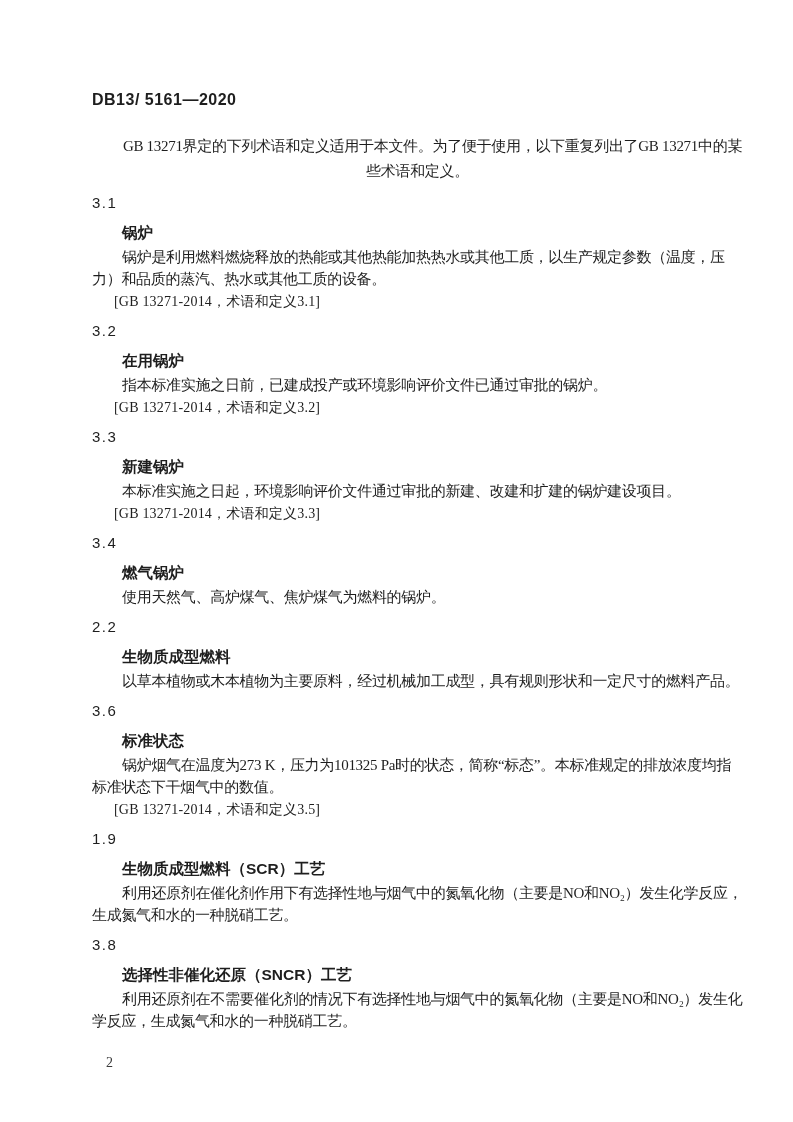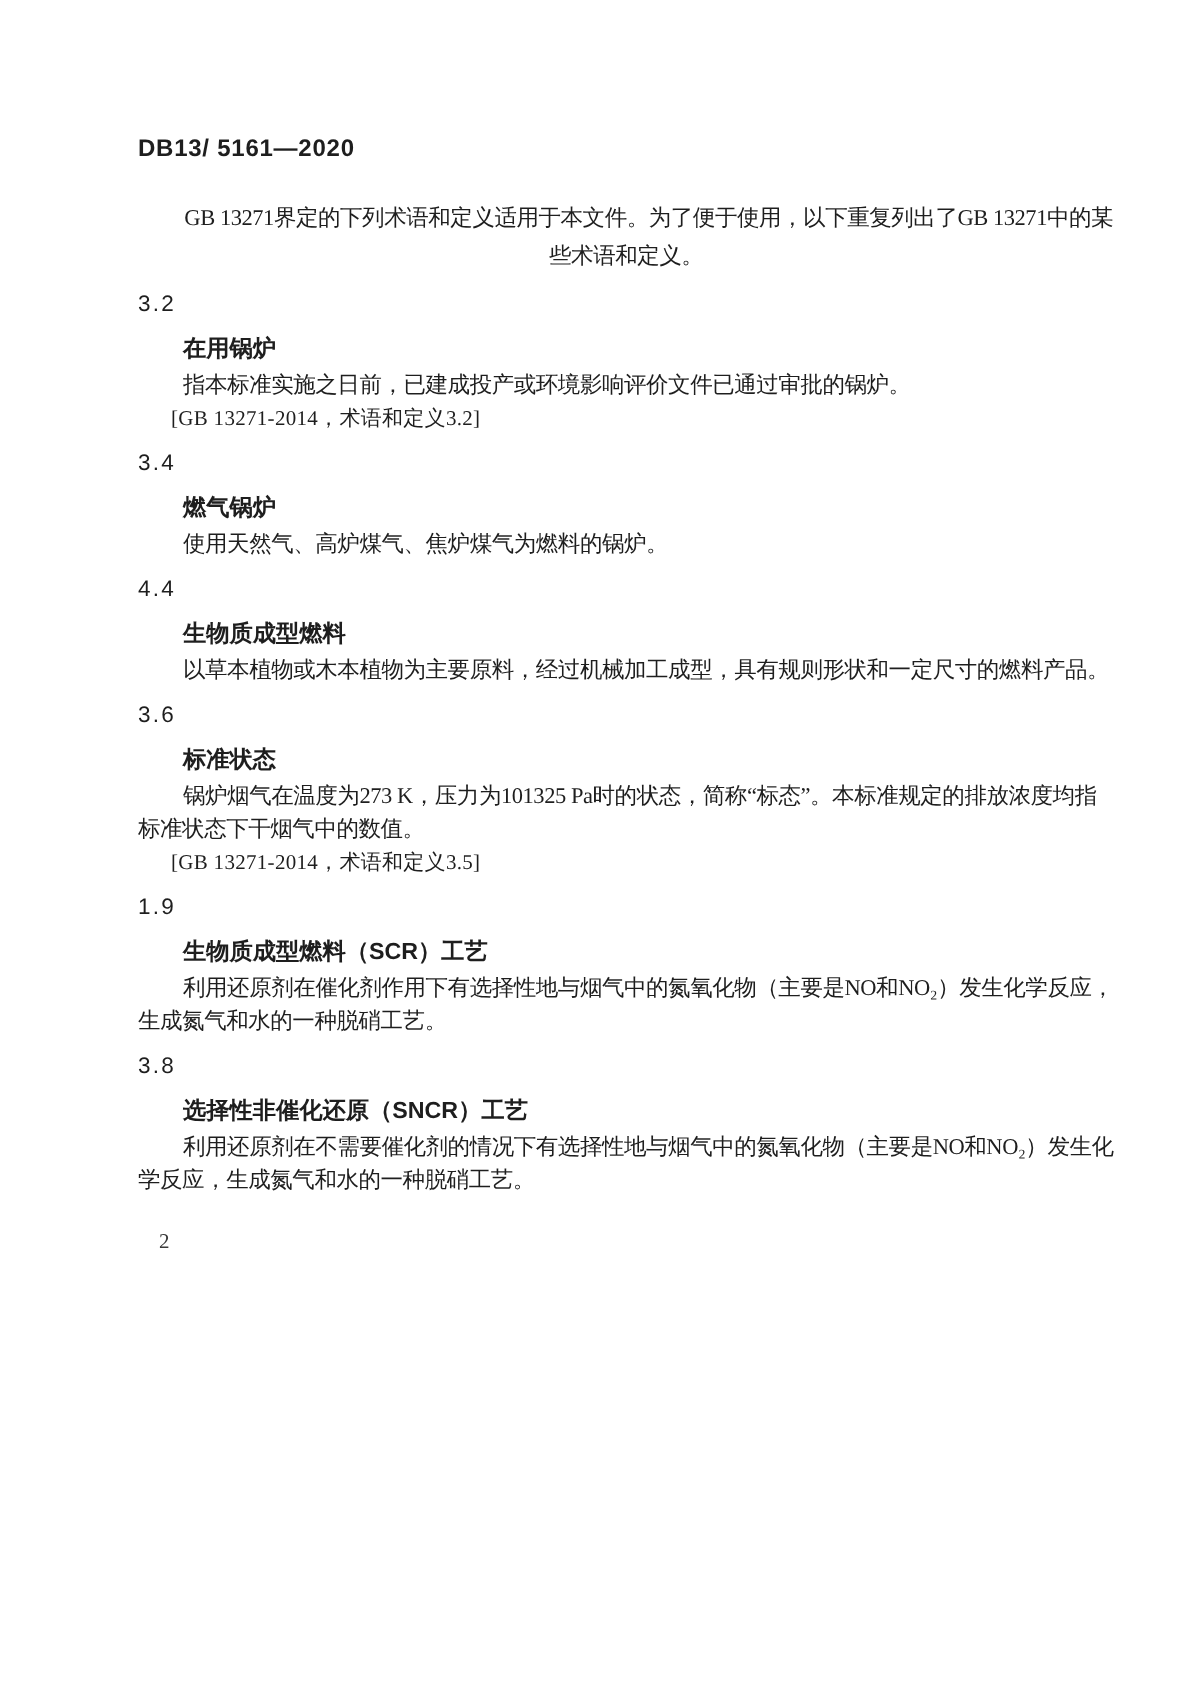--- a/index.html
+++ b/index.html
@@ -77,38 +77,50 @@
 </head>
 <body>
 
 <div class="page">
   <div class="content">
 
     <div class="doc-header">DB13/ 5161—2020</div>
 
     <p class="intro">GB 13271界定的下列术语和定义适用于本文件。为了便于使用，以下重复列出了GB 13271中的某些术语和定义。</p>
 
+    <section class="term-section">
+      <div class="sec-number">3.1</div>
+      <div class="term">锅炉</div>
+      <p class="definition">锅炉是利用燃料燃烧释放的热能或其他热能加热热水或其他工质，以生产规定参数（温度，压力）和品质的蒸汽、热水或其他工质的设备。</p>
+      <div class="source">[GB 13271-2014，术语和定义3.1]</div>
+    </section>
 
     <section class="term-section">
       <div class="sec-number">3.2</div>
       <div class="term">在用锅炉</div>
       <p class="definition">指本标准实施之日前，已建成投产或环境影响评价文件已通过审批的锅炉。</p>
       <div class="source">[GB 13271-2014，术语和定义3.2]</div>
     </section>
 
+    <section class="term-section">
+      <div class="sec-number">3.3</div>
+      <div class="term">新建锅炉</div>
+      <p class="definition">本标准实施之日起，环境影响评价文件通过审批的新建、改建和扩建的锅炉建设项目。</p>
+      <div class="source">[GB 13271-2014，术语和定义3.3]</div>
+    </section>
 
     <section class="term-section">
       <div class="sec-number">3.4</div>
       <div class="term">燃气锅炉</div>
       <p class="definition">使用天然气、高炉煤气、焦炉煤气为燃料的锅炉。</p>
 
     </section>
 
     <section class="term-section">
-      <div class="sec-number">4.4</div>
+      <div class="sec-number">2.2</div>
       <div class="term">生物质成型燃料</div>
       <p class="definition">以草本植物或木本植物为主要原料，经过机械加工成型，具有规则形状和一定尺寸的燃料产品。</p>
 
     </section>
 
     <section class="term-section">
       <div class="sec-number">3.6</div>
       <div class="term">标准状态</div>
       <p class="definition">锅炉烟气在温度为273 K，压力为101325 Pa时的状态，简称“标态”。本标准规定的排放浓度均指标准状态下干烟气中的数值。</p>
       <div class="source">[GB 13271-2014，术语和定义3.5]</div>

